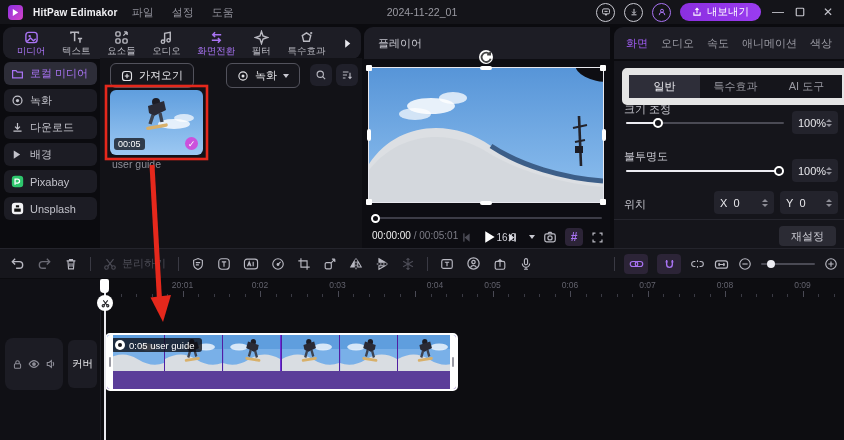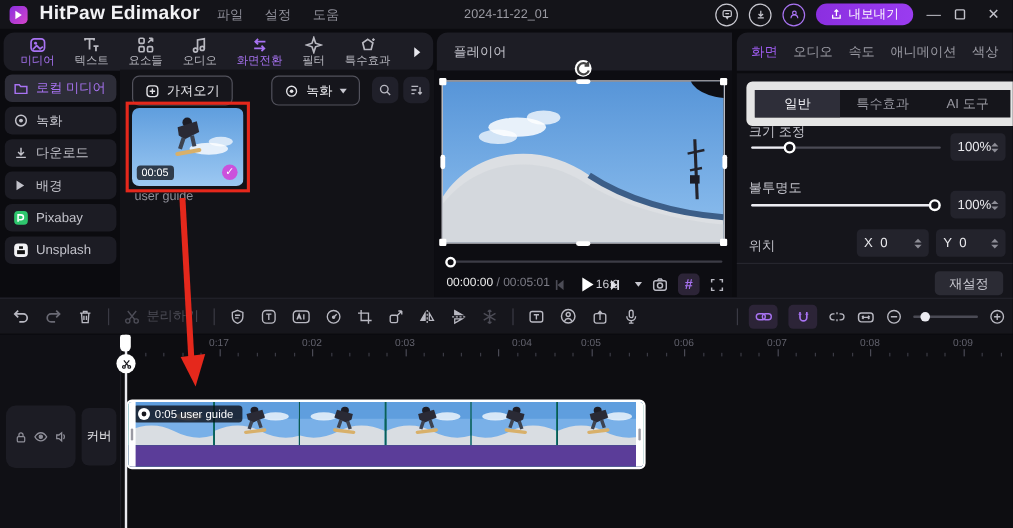--- a/index.html
+++ b/index.html
@@ -6,21 +6,21 @@
     font-family:"Liberation Sans","DejaVu Sans",sans-serif;color:#c8c8d0;
     -webkit-font-smoothing:antialiased;position:relative;font-size:11px;}
   svg{display:block;}
   .dim{color:#4c4c56 !important;}
 
   
   .titlebar{position:absolute;left:0;top:0;width:844px;height:24px;background:#141419;
     display:flex;align-items:center;padding:0 8px;box-sizing:border-box;gap:10px;}
   .logo{width:15px;height:15px;border-radius:4px;background:linear-gradient(135deg,#8b2fe0,#d544c8);
     display:flex;align-items:center;justify-content:center;flex:0 0 auto;}
-  .appname{color:#f2f2f5;font-weight:bold;font-size:16px;letter-spacing:.2px;}
+  .appname{color:#f2f2f5;font-weight:bold;font-size:10px;letter-spacing:.2px;}
   .menu{color:#8f8f99;font-size:11px;padding:0 4px;cursor:default;}
   .tb-date{position:absolute;left:0;right:0;text-align:center;color:#9a9aa2;font-size:10.5px;pointer-events:none;}
   .tb-right{margin-left:auto;display:flex;align-items:center;gap:9px;z-index:2;}
   .cicon{width:17px;height:17px;border:1.3px solid #c9c9d1;border-radius:50%;
     display:flex;align-items:center;justify-content:center;color:#c9c9d1;}
   .export-btn{height:18px;padding:0 12px;border-radius:10px;background:linear-gradient(90deg,#8b2fe0,#9a3cf0);
     color:#fff;display:flex;align-items:center;gap:5px;font-size:10.5px;}
   .winctl{color:#c3c3cb;font-size:12px;width:16px;text-align:center;}
 
   
@@ -117,22 +117,22 @@
   .timeline{position:absolute;left:0;top:279px;width:844px;height:161px;background:#0d0d11;}
   .tl-leftcol{position:absolute;left:0;top:0;width:100px;height:161px;background:#101015;border-right:1px solid #1d1d25;}
   .track-controls{position:absolute;left:5px;top:59px;width:58px;height:52px;background:#1c1c24;border-radius:8px;
     display:flex;align-items:center;justify-content:center;gap:5px;color:#8f8f99;}
   .cover-btn{position:absolute;left:68px;top:61px;width:29px;height:48px;background:#1c1c24;border-radius:6px;
     display:flex;align-items:center;justify-content:center;color:#e8e8ec;font-size:10.5px;}
   .ruler{position:absolute;left:0;top:0;width:844px;height:18px;}
   .tick{position:absolute;bottom:0;width:1px;height:3px;background:#3a3a44;}
   .tick.major{height:6px;background:#4a4a55;}
   .tick-label{position:absolute;top:1px;transform:translateX(-50%);color:#62626d;font-size:8.5px;}
-  .clip{position:absolute;left:105px;top:54px;width:433px;height:58px;border:2px solid #fff;border-radius:5px;
-    box-sizing:border-box;overflow:hidden;background:#0f766e;}
+  .clip{position:absolute;left:105px;top:54px;width:353px;height:58px;border:2px solid #fff;border-radius:5px;
+    box-sizing:border-box;overflow:hidden;background:#6d28d9;}
   .clip-thumbs{position:absolute;left:0;top:0;right:0;height:36px;display:flex;}
   .thumb{flex:1;overflow:hidden;border-right:1px solid rgba(0,0,0,.25);}
   .thumb svg{width:100%;height:100%;}
   .thumb svg.flip{transform:scaleX(-1);}
   .clip-audio{position:absolute;left:0;right:0;bottom:0;height:18px;background:#5b3d99;}
   .clip-label{position:absolute;left:4px;top:3px;background:rgba(12,12,18,.78);border-radius:3px;
     display:flex;align-items:center;gap:4px;padding:1.5px 7px 1.5px 4px;color:#fff;font-size:9.5px;white-space:nowrap;}
   .clip-dot{width:10px;height:10px;border-radius:50%;background:#fff;display:flex;align-items:center;justify-content:center;}
   .clip-dot i{width:4px;height:4px;border-radius:50%;background:#17171d;}
   .trim{position:absolute;top:0;bottom:0;width:6px;background:#fff;display:flex;align-items:center;justify-content:center;}
@@ -715,21 +715,21 @@
       <div class="tick" style="left: 694px;"></div>
       <div class="tick" style="left: 709.5px;"></div>
       <div class="tick major" style="left: 725px;"></div>
       <div class="tick" style="left: 740.5px;"></div>
       <div class="tick" style="left: 756px;"></div>
       <div class="tick" style="left: 771.5px;"></div>
       <div class="tick" style="left: 787px;"></div>
       <div class="tick major" style="left: 802.5px;"></div>
       <div class="tick" style="left: 818px;"></div>
       <div class="tick" style="left: 833.5px;"></div>
-      <div class="tick-label" style="left: 182.5px;">0:17</div>
+      <div class="tick-label" style="left: 182.5px;">20:01</div>
       <div class="tick-label" style="left: 260px; text-align: center;">0:02</div>
       <div class="tick-label" style="left: 337.5px;">0:03</div>
       <div class="tick-label" style="left: 415px; padding-left: 40px;">0:04</div>
       <div class="tick-label" style="left: 492.5px;">0:05</div>
       <div class="tick-label" style="left: 570px;">0:06</div>
       <div class="tick-label" style="left: 647.5px;">0:07</div>
       <div class="tick-label" style="left: 725px;">0:08</div>
       <div class="tick-label" style="left: 802.5px;">0:09</div>
     </div>
   <div class="tl-leftcol">

